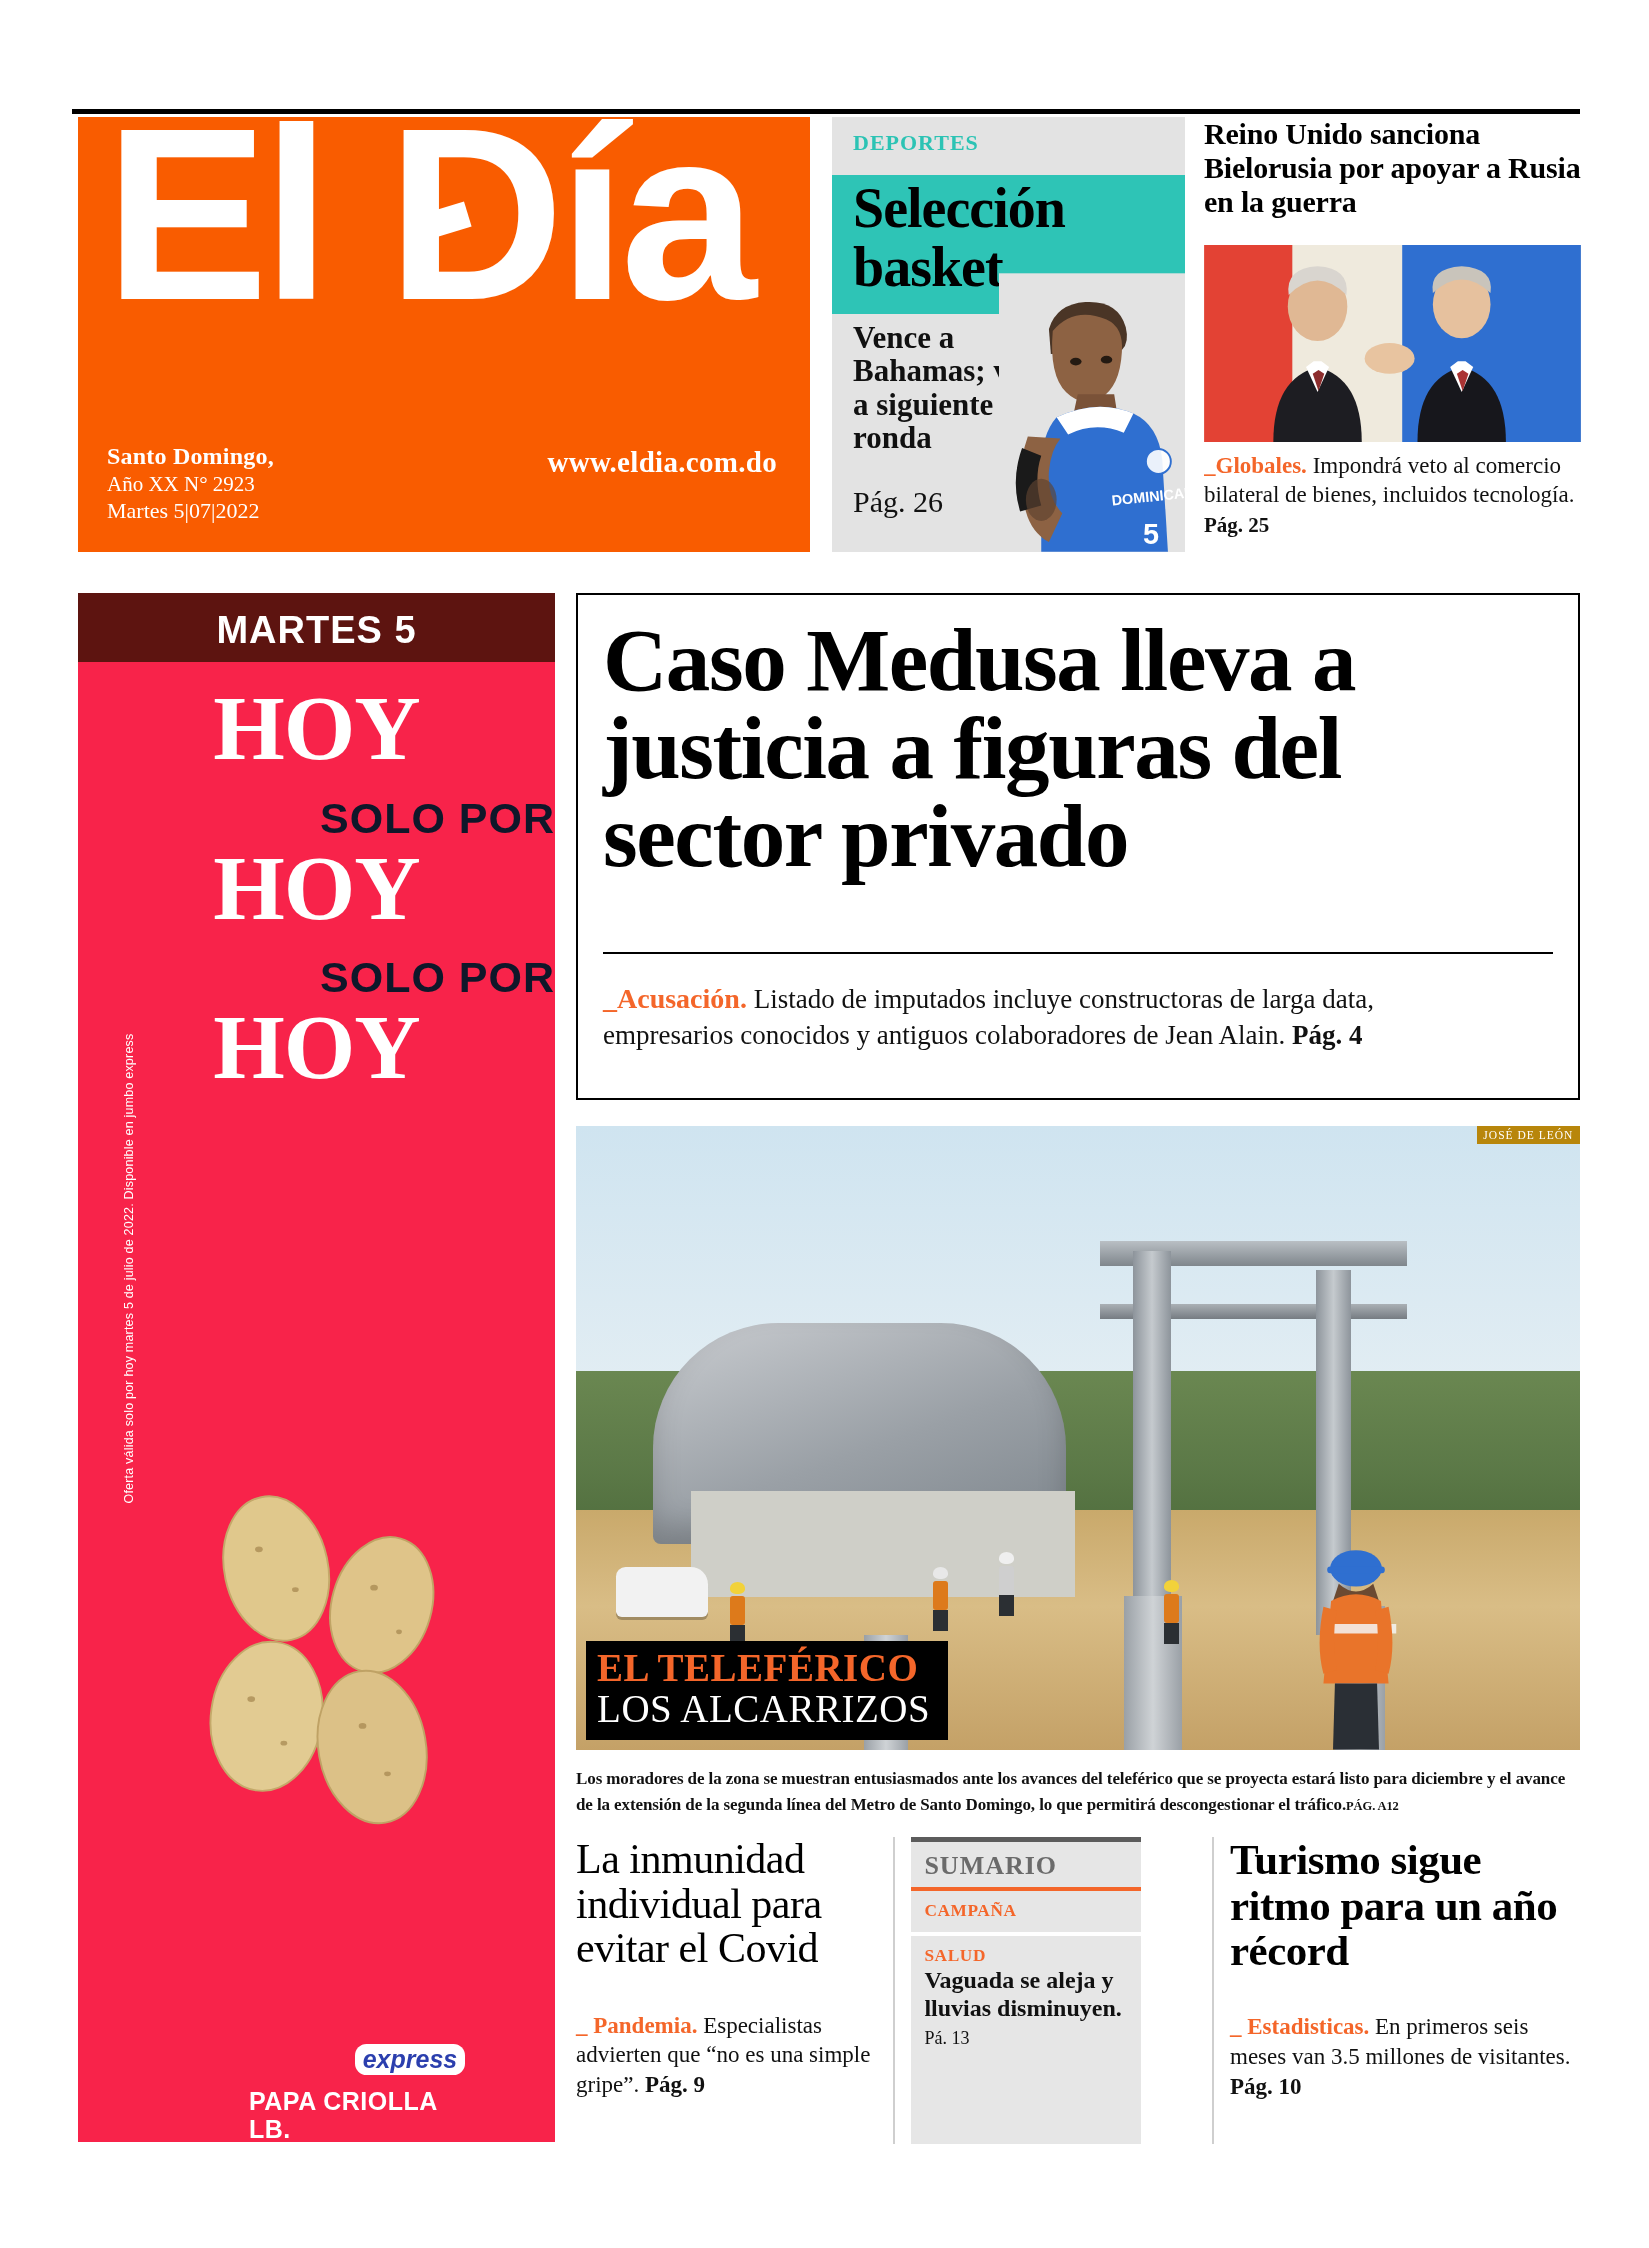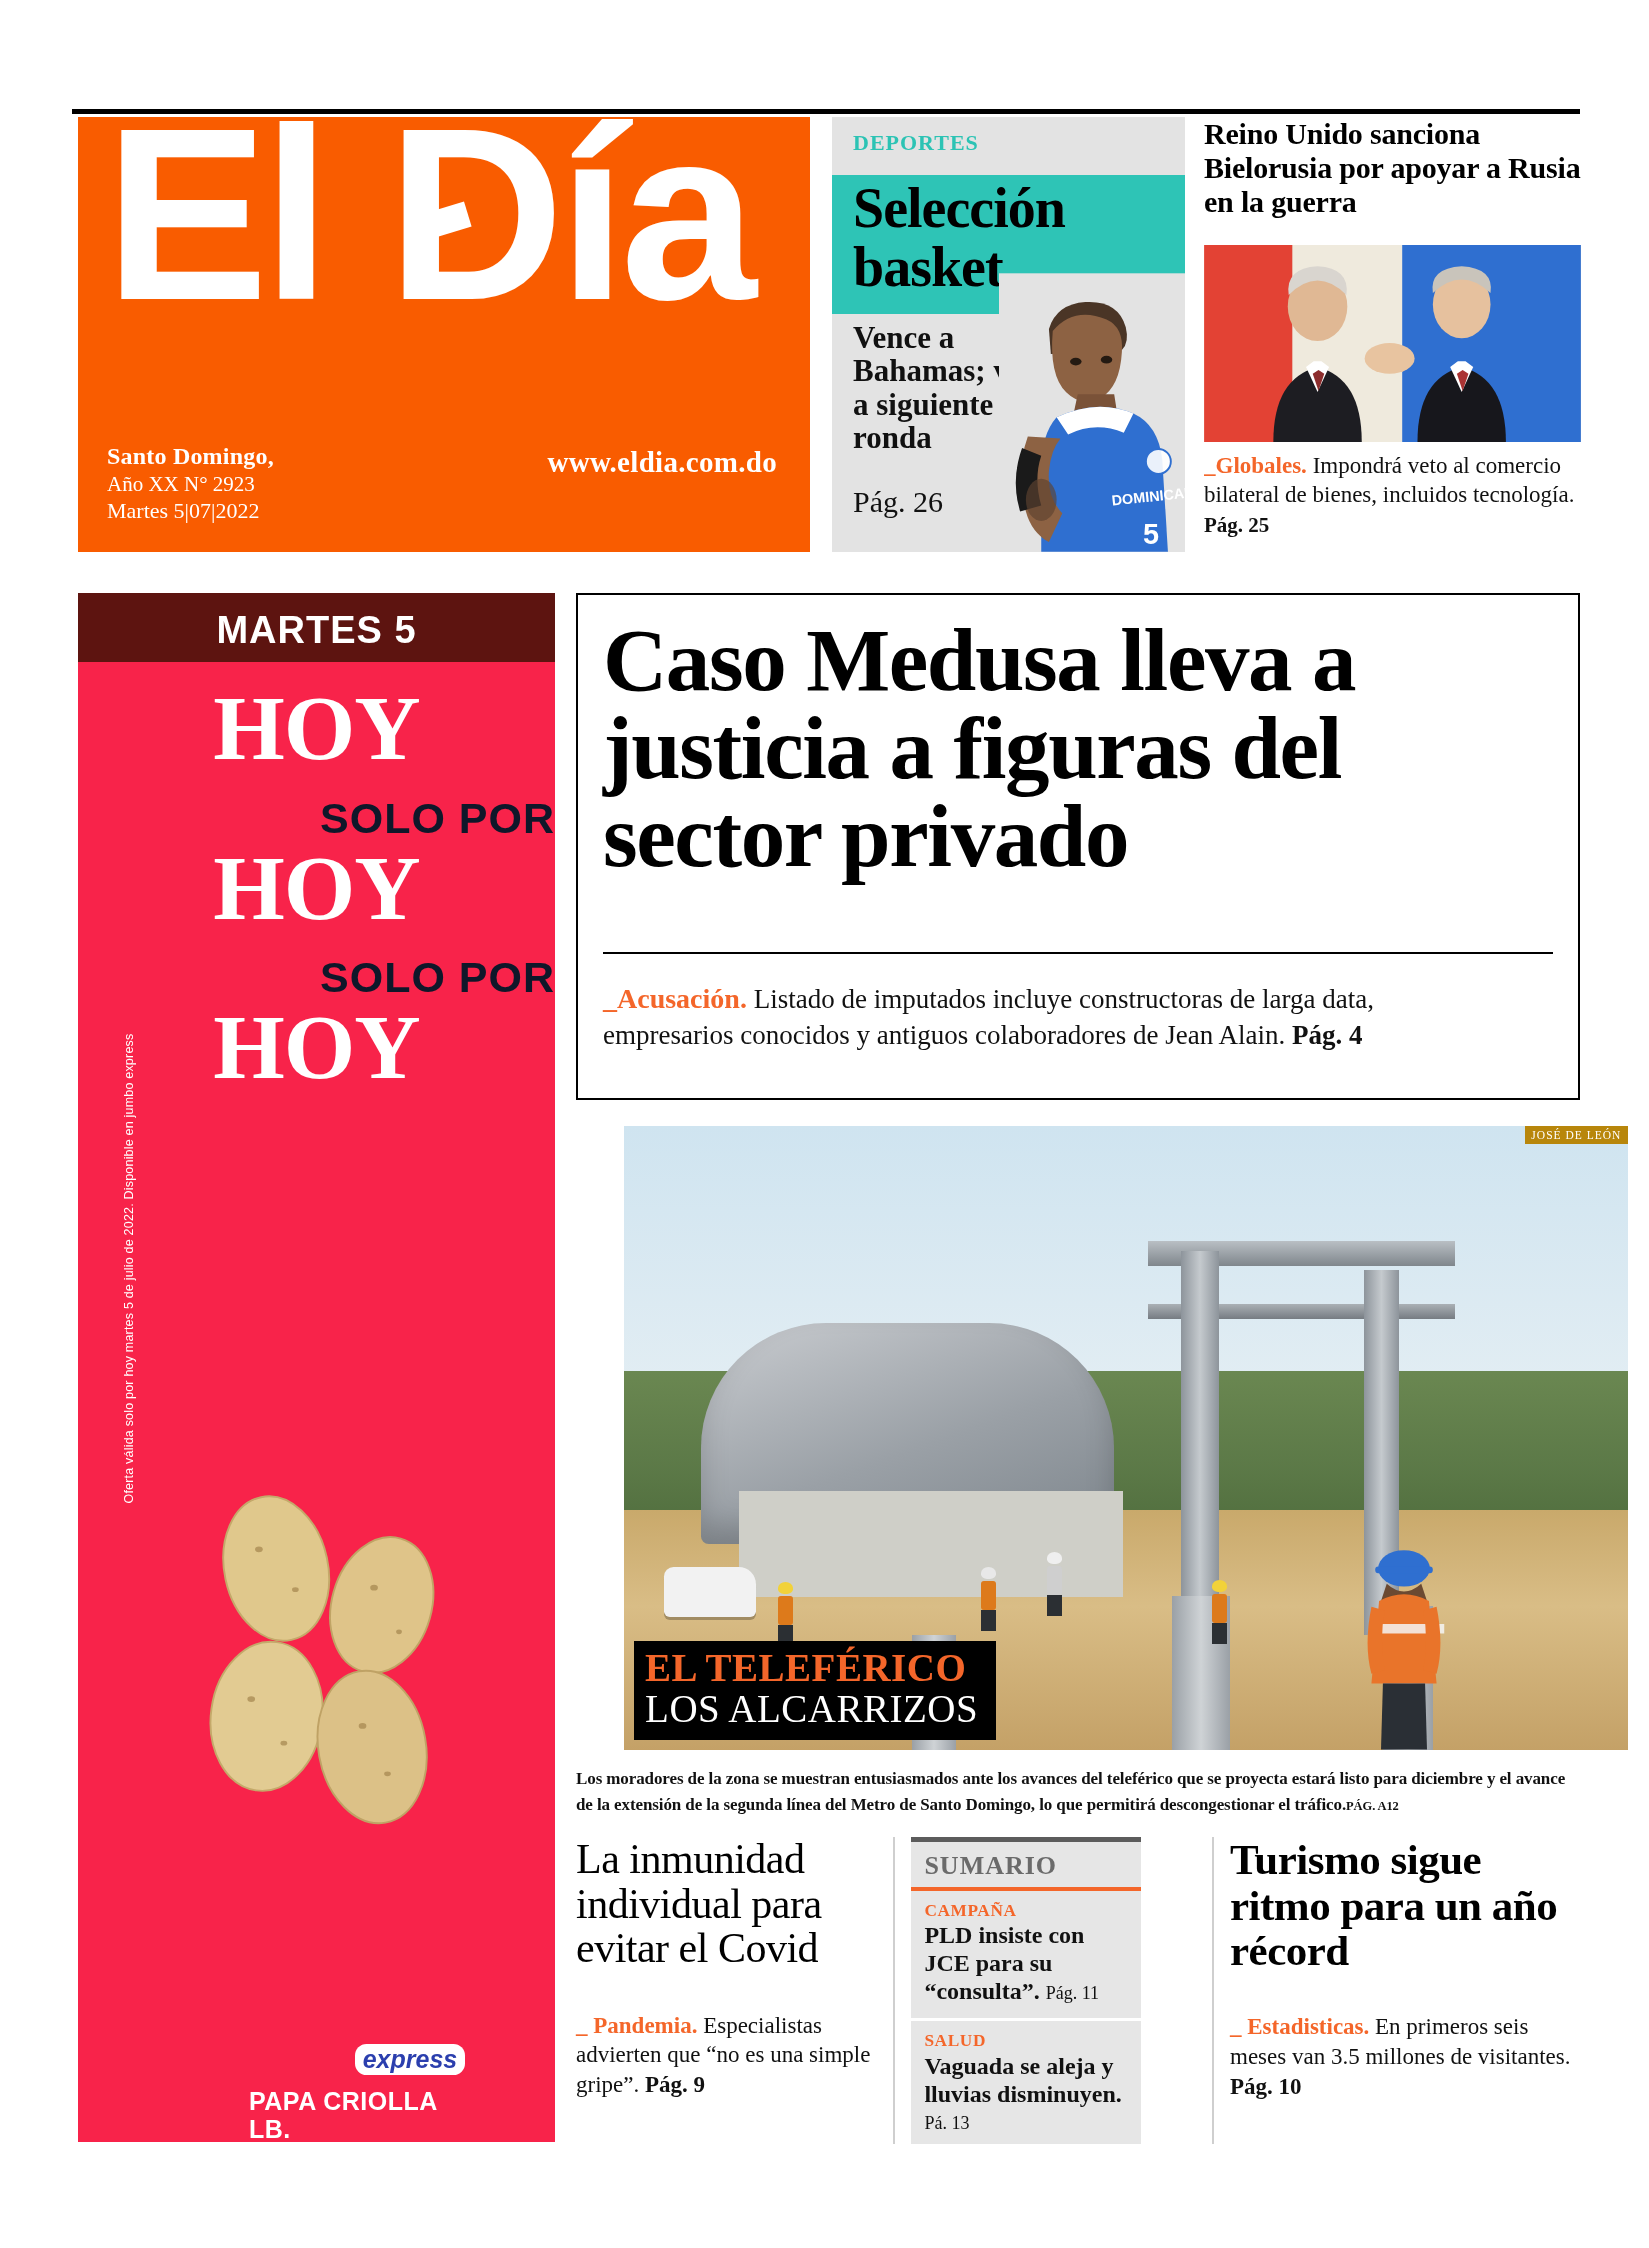--- a/index.html
+++ b/index.html
@@ -161,21 +161,21 @@
   .lead-sub {
     position: absolute; left: 25px; right: 25px; top: 386px;
     font-size: 27px; line-height: 1.32; color: #111;
   }
   .lead-sub .dash-kicker { font-size: 28px; }
   .lead-sub b { font-weight: bold; }
 
   
   .photo {
     position: absolute; left: 576px; top: 1126px; width: 1004px; height: 624px;
-    overflow: hidden; background: #bcd8e8; margin-left: 48px;
+    overflow: hidden; background: #bcd8e8;
   }
   .photo .sky { position:absolute; inset:0;
     background: linear-gradient(#cfe4f0 0%, #e8f0f4 55%, #dfe6dc 62%, #c9a96b 100%); }
   .photo .ground {
     position:absolute; left:0; right:0; bottom:0; height: 240px;
     background: linear-gradient(#c9a96b, #d9bd86 40%, #c4a167 100%);
   }
   .photo .trees {
     position:absolute; left:0; right:0; top: 245px; height: 144px;
     background: linear-gradient(180deg,#5d7c3f,#44642f);
@@ -501,23 +501,20 @@
 
   <div class="vsep" style="left:893px; top:1837px; height:307px;"></div>
 
   <div class="sumario">
     <div class="sumario-top"></div>
     <div class="sumario-title">SUMARIO</div>
     <div class="sumario-rule"></div>
 
     <div class="sum-item">
       <div class="sum-kicker">CAMPAÑA</div>
-      <div class="sum-text">
-        <span>PLD insiste con JCE para su “consulta”. </span><span class="pg">Pág. 11</span>
-      </div>
     </div>
     <div class="sum-sep"></div>
     <div class="sum-item">
       <div class="sum-kicker">SALUD</div>
       <div class="sum-text">
         <span>Vaguada se aleja y lluvias disminuyen. </span><span class="pg">Pá. 13</span>
       </div>
     </div>
   </div>
 

